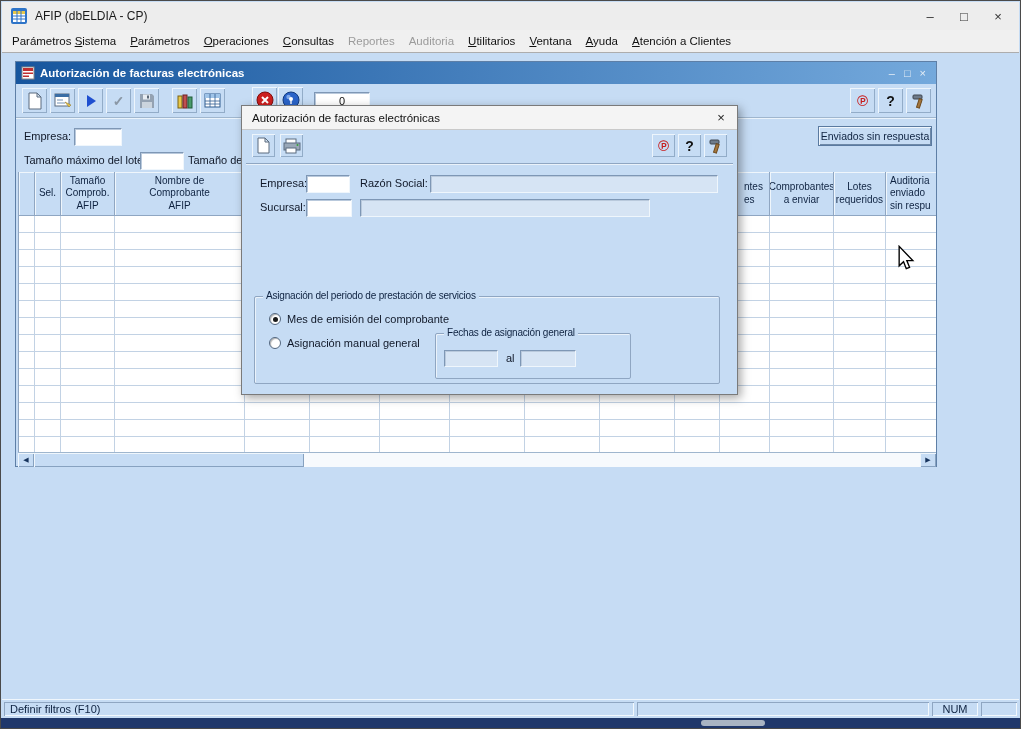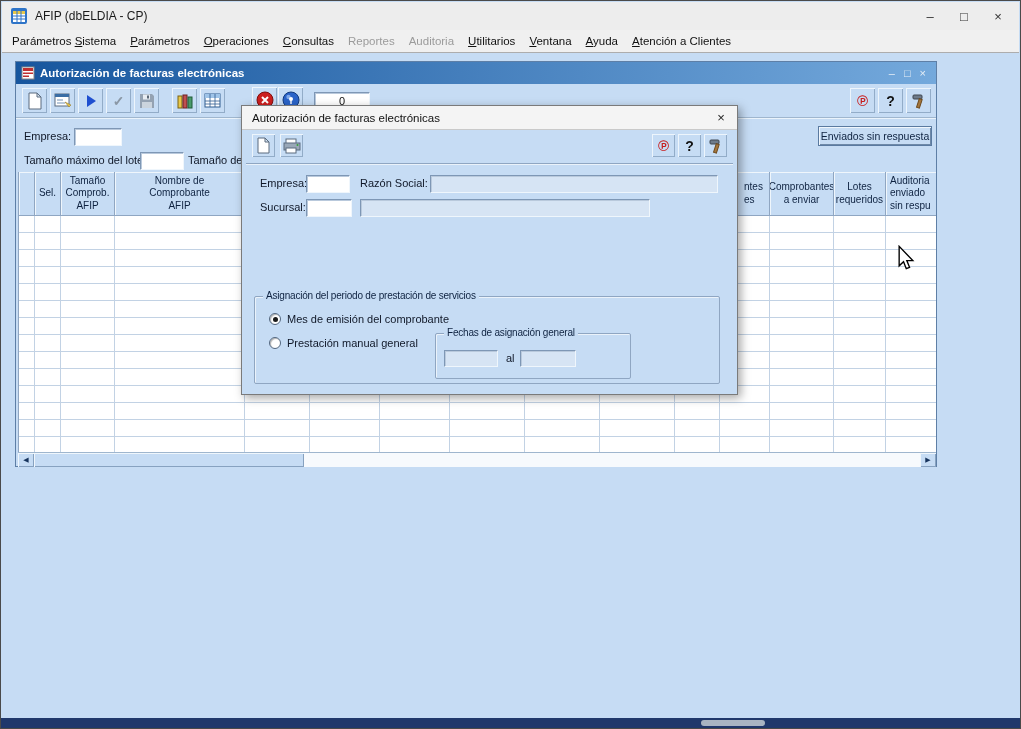--- a/index.html
+++ b/index.html
@@ -595,33 +595,39 @@
 
 
       <div class="groupbox" style="left:12px; top:190px; width:466px; height:88px">
         <span class="gb-title">Asignación del periodo de prestación de servicios</span>
         <div class="radio-row" style="left:14px; top:16px">
           <span class="radio checked"></span>
           <span>Mes de emisión del comprobante</span>
         </div>
         <div class="radio-row" style="left:14px; top:40px">
           <span class="radio"></span>
-          <span>Prestación manual general</span>
+          <span>Asignación manual general</span>
         </div>
         <div class="groupbox" style="left:180px; top:36px; width:196px; height:46px">
           <span class="gb-title">Fechas de asignación general</span>
           <div class="field disabled" style="left:8px; top:16px; width:54px; height:17px"></div>
           <span class="flabel" style="left:70px; top:18px">al</span>
           <div class="field disabled" style="left:84px; top:16px; width:56px; height:17px"></div>
         </div>
       </div>
     </div>
 
     <svg class="cursor" style="left:895px; top:192px" width="18" height="26" viewBox="0 0 12 19">
       <path d="M1 1 L1 15.2 L4.2 12.2 L6.2 17.3 L8.6 16.3 L6.6 11.4 L11 11.4 Z" fill="#fff" stroke="#000" stroke-width="1"></path>
     </svg>
   </div>
 
+  <div class="statusbar">
+    <div class="pane" style="flex:0 0 630px">Definir filtros (F10)</div>
+    <div class="pane" style="flex:1"></div>
+    <div class="pane" style="flex:0 0 46px; justify-content:center">NUM</div>
+    <div class="pane" style="flex:0 0 36px"></div>
+  </div>
 
   <div class="bottomstrip">
     <div class="taskbar-pill"></div>
   </div>
 </div>
 
 </body></html>

